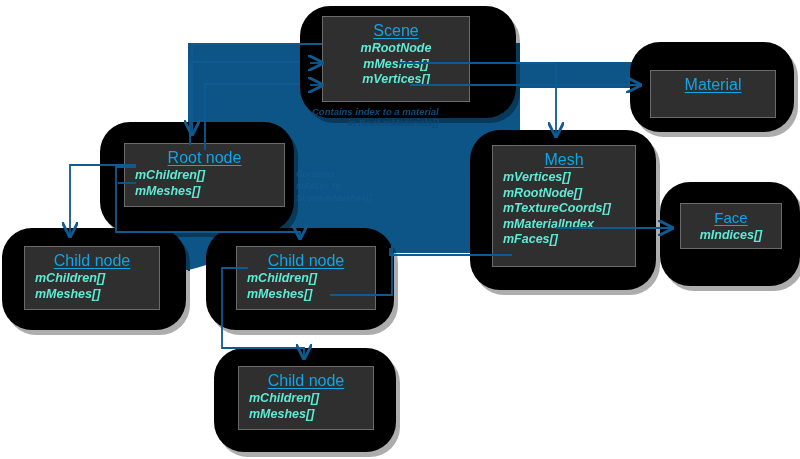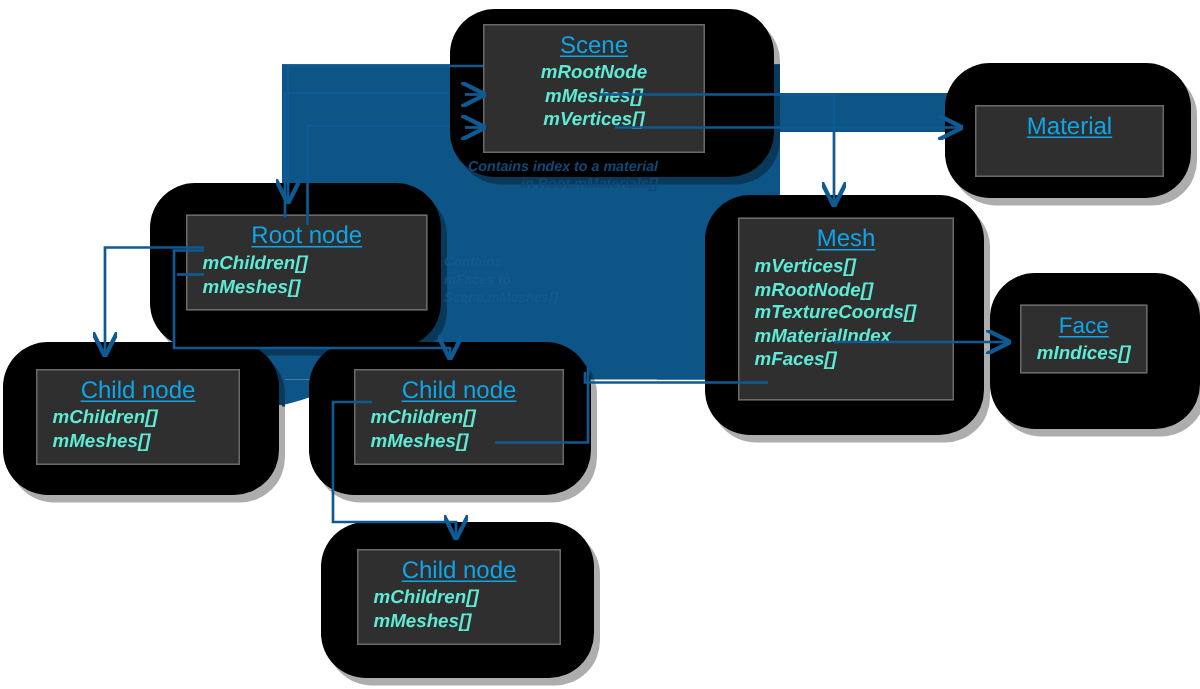--- a/index.html
+++ b/index.html
@@ -98,21 +98,21 @@
 
   <div class="box" style="left:492px;top:145px;width:144px;height:122px;">
     <span class="title">Mesh</span>
     <span class="field">mVertices[]</span>
     <span class="field">mRootNode[]</span>
     <span class="field">mTextureCoords[]</span>
     <span class="field">mMaterialIndex</span>
     <span class="field">mFaces[]</span>
   </div>
 
-  <div class="box center" style="left:680px;top:203px;width:85px;height:46px;">
+  <div class="box center" style="left:680px;top:203px;width:102px;height:46px;">
     <span class="title small">Face</span>
     <span class="field">mIndices[]</span>
   </div>
 
   <div class="box" style="left:24px;top:246px;width:136px;height:64px;">
     <span class="title">Child node</span>
     <span class="field">mChildren[]</span>
     <span class="field">mMeshes[]</span>
   </div>
 

